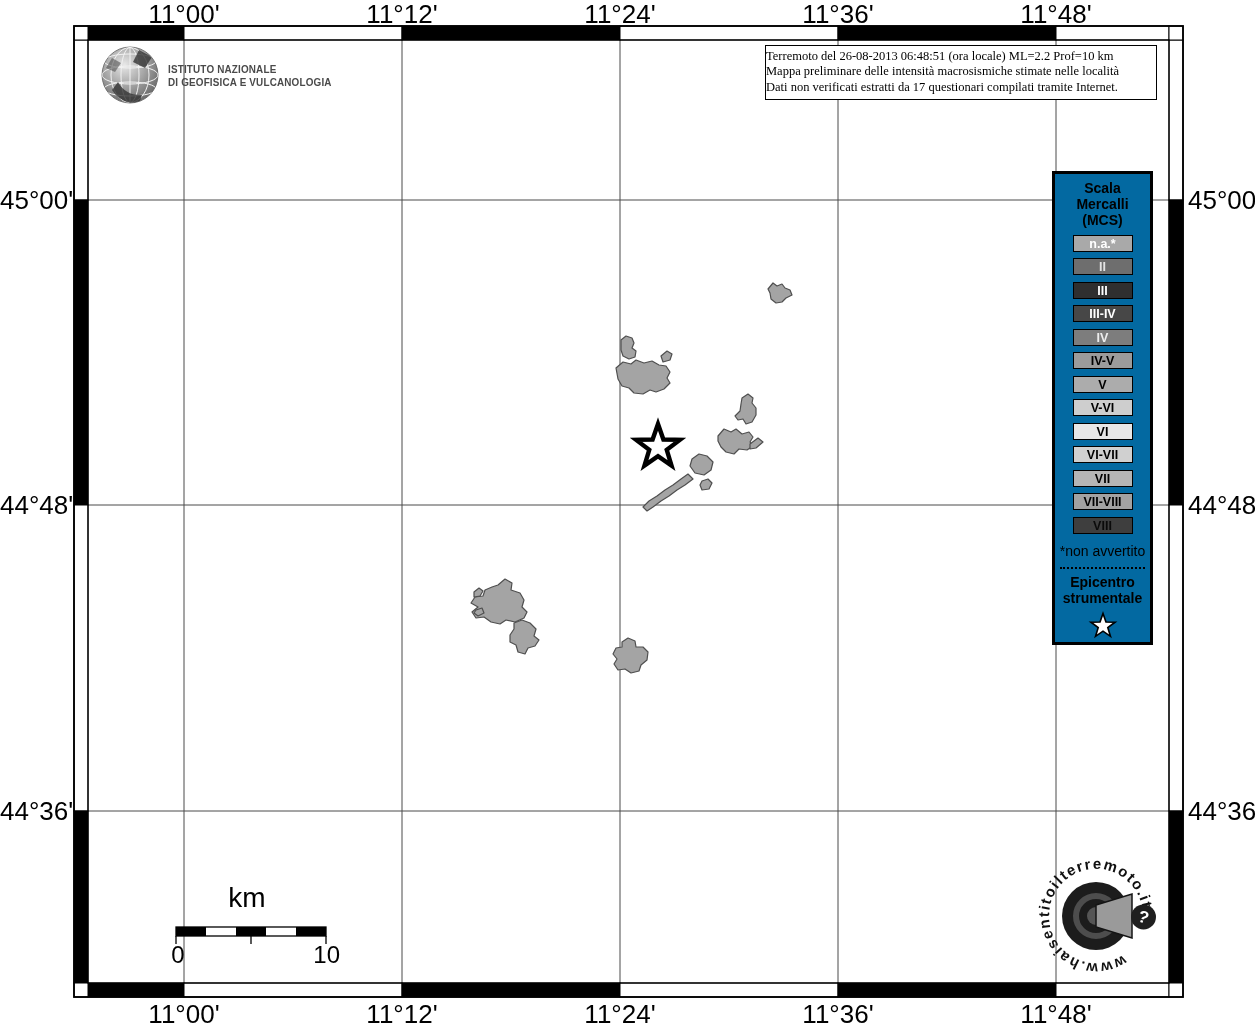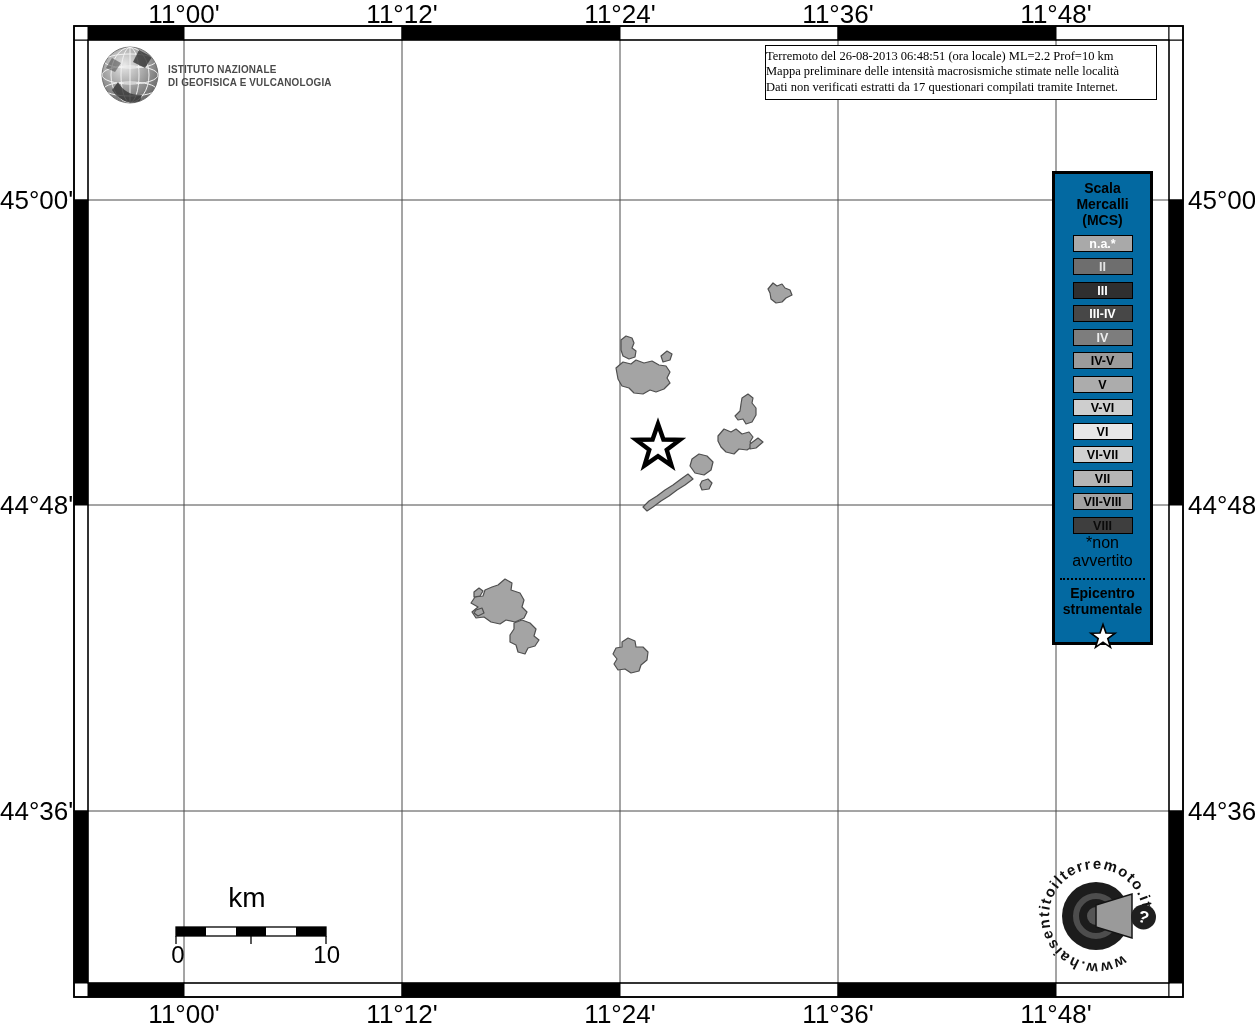--- a/index.html
+++ b/index.html
@@ -15,21 +15,21 @@
            background:#fff;border:1px solid #000;padding:3px 6px 4px 0;
            font-size:12.5px;line-height:15.3px;white-space:nowrap;overflow:hidden;font-family:Liberation Serif, serif;}
   #ingvText{position:absolute;left:168px;top:63px;color:#4a4a4a;font-weight:bold;
             font-size:11.5px;line-height:13px;letter-spacing:0.2px;white-space:nowrap;
             transform:scaleX(0.86);transform-origin:left top;}
   #legend{position:absolute;left:1052px;top:171px;width:101px;height:474px;box-sizing:border-box;
           background:#0369a1;border:3px solid #000000;text-align:center;}
   #legend .ttl{font-weight:bold;font-size:14px;line-height:16px;margin-top:6px;}
   .sw{width:60px;height:17px;line-height:16px;margin:6.5px auto 0 auto;border:1px solid #000;
       font-weight:bold;font-size:12.5px;box-sizing:border-box;}
-  #legend .foot{font-size:16px;}
+  #legend .foot{font-size:14px;margin-top:9px;}
   #legend .sep{border-top:2px dotted #000;margin:8px 5px 5px 5px;height:0;}
   #legend .epi{font-weight:bold;font-size:14px;line-height:16px;}
   #legend .star-wrap{margin-top:4px;}
   .sblab{position:absolute;white-space:nowrap;color:#000;}
   #kmLabel{left:212px;top:882px;width:70px;text-align:center;font-size:28px;}
   #kmZero{left:158px;top:941px;width:40px;text-align:center;font-size:24px;}
   #kmTen{left:300px;top:941px;width:40px;text-align:right;font-size:24px;}
 </style>
 </head>
 <body>

